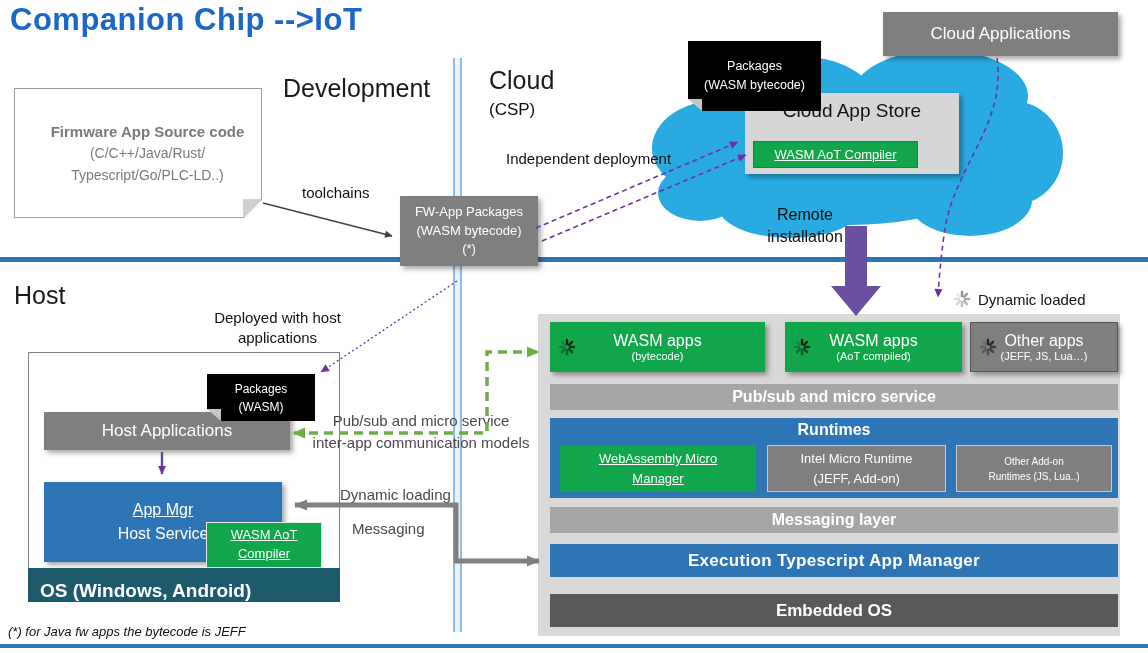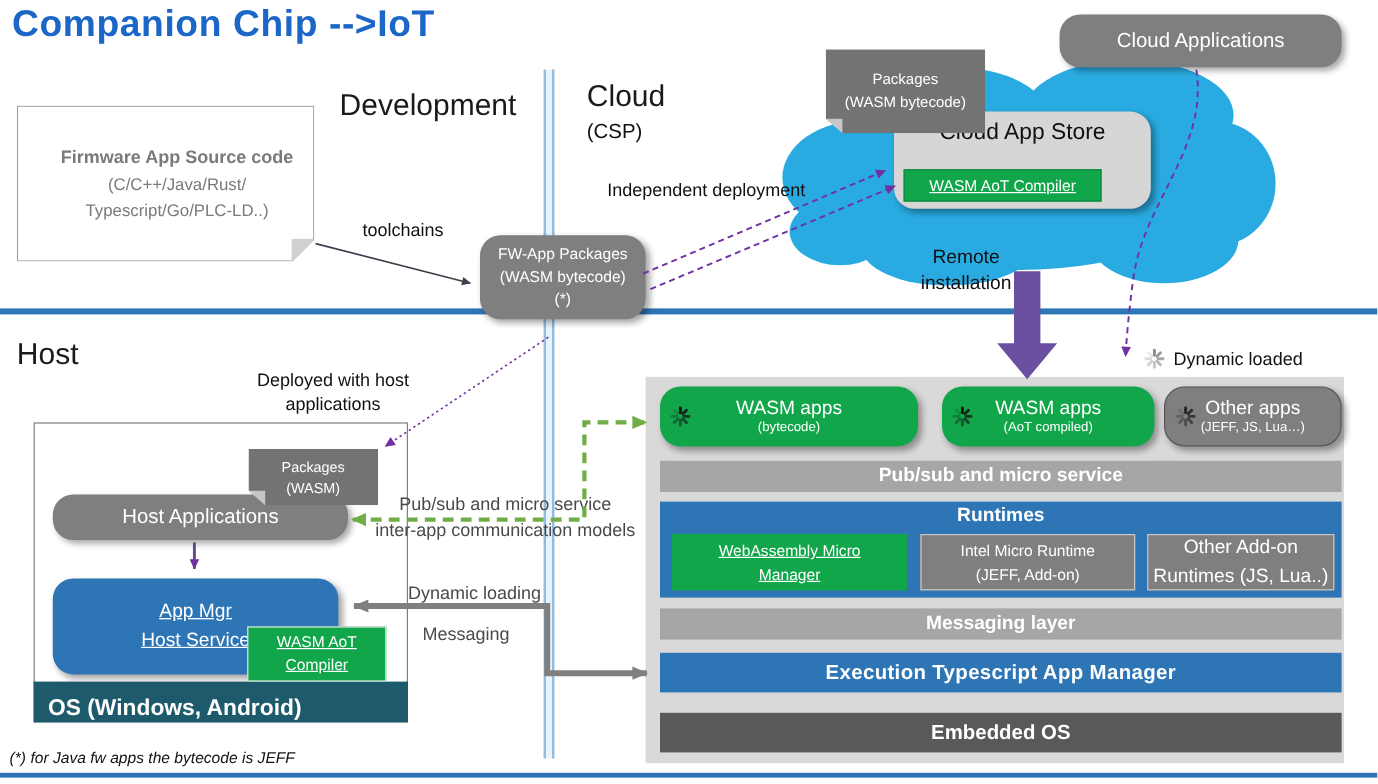--- a/index.html
+++ b/index.html
@@ -1,27 +1,27 @@
 <!DOCTYPE html>
 <html><head>
 <meta charset="utf-8">
 <style>
   * { box-sizing: border-box; }
   body { margin:0; background:#fff; font-family:"Liberation Sans", sans-serif; color:#111; }
   .canvas { position:relative; width:1148px; height:653px; background:#fff; overflow:hidden; }
   .abs { position:absolute; }
   .flexc { display:flex; flex-direction:column; align-items:center; justify-content:center; text-align:center; }
-  .shadow { box-shadow:3px 3px 5px rgba(0,0,0,.35);border-radius:17px; }
+  .shadow { box-shadow:3px 3px 5px rgba(0,0,0,.35); }
   .gray  { background:#7f7f7f; color:#fff; }
   .green { background:#12a64b; color:#fff; }
-  .blue  { background:#2e75b6; color:#fff;text-decoration:underline; }
+  .blue  { background:#2e75b6; color:#fff; }
   .bar { position:absolute; display:flex; align-items:center; justify-content:center; color:#fff; font-weight:bold; }
   .slabel { font-size:25px; color:#1a1a1a; }
   .ul { text-decoration:underline; }
-  .tag { background:#737373; color:#fff; line-height:1.5;
+  .tag { background:#000000; color:#fff; line-height:1.5;
          clip-path:polygon(14px 100%, 0 calc(100% - 12px), 0 0, 100% 0, 100% 100%);
          filter:drop-shadow(3px 3px 3px rgba(0,0,0,.4)); }
   .tag .fold { position:absolute; left:0; bottom:0; width:14px; height:12px; background:#c6c6c6; }
   .note { background:#fff; border:1px solid #9c9c9c;
           clip-path:polygon(0 0, 100% 0, 100% calc(100% - 18px), calc(100% - 18px) 100%, 0 100%);
           filter:drop-shadow(2px 2px 3px rgba(0,0,0,.25));padding-left:19px; }
   .note .fold-br { position:absolute; right:0; bottom:0; width:18px; height:18px; background:#d0d0d0; }
   .spin { position:absolute; left:8px; top:50%; transform:translateY(-50%); }
   .title { left:10px; top:2px; font-size:31px; font-weight:bold; color:#1b66c6; letter-spacing:.5px; }
 </style>
@@ -176,21 +176,21 @@
     <div class="abs" style="left:12px;top:104px;width:568px;height:80px;background:#2e75b6">
       <div style="text-align:center;color:#fff;font-weight:bold;font-size:16px;margin-top:3px">Runtimes</div>
       <div class="abs green flexc" style="left:10px;top:27px;width:196px;height:47px;font-size:13px;line-height:1.5">
         <span class="ul">WebAssembly Micro</span>
         <span class="ul">Manager</span>
       </div>
       <div class="abs gray flexc" style="left:217px;top:27px;width:179px;height:47px;font-size:13px;line-height:1.5;border:1px solid #c8c8c8">
         <span>Intel Micro Runtime</span>
         <span>(JEFF, Add-on)</span>
       </div>
-      <div class="abs gray flexc" style="left:406px;top:27px;width:156px;height:47px;font-size:16px;line-height:1.5;border:1px solid #c8c8c8">
+      <div class="abs gray flexc" style="left:406px;top:27px;width:156px;height:47px;font-size:10px;line-height:1.5;border:1px solid #c8c8c8">
         <span>Other Add-on</span>
         <span>Runtimes (JS, Lua..)</span>
       </div>
     </div>
 
     <div class="bar" style="left:12px;top:193px;width:568px;height:26px;background:#a6a6a6;font-size:16px">
       <span>Messaging layer</span>
     </div>
 
     <div class="bar" style="left:12px;top:230px;width:568px;height:33px;background:#2e75b6;font-size:17px;letter-spacing:.3px">

